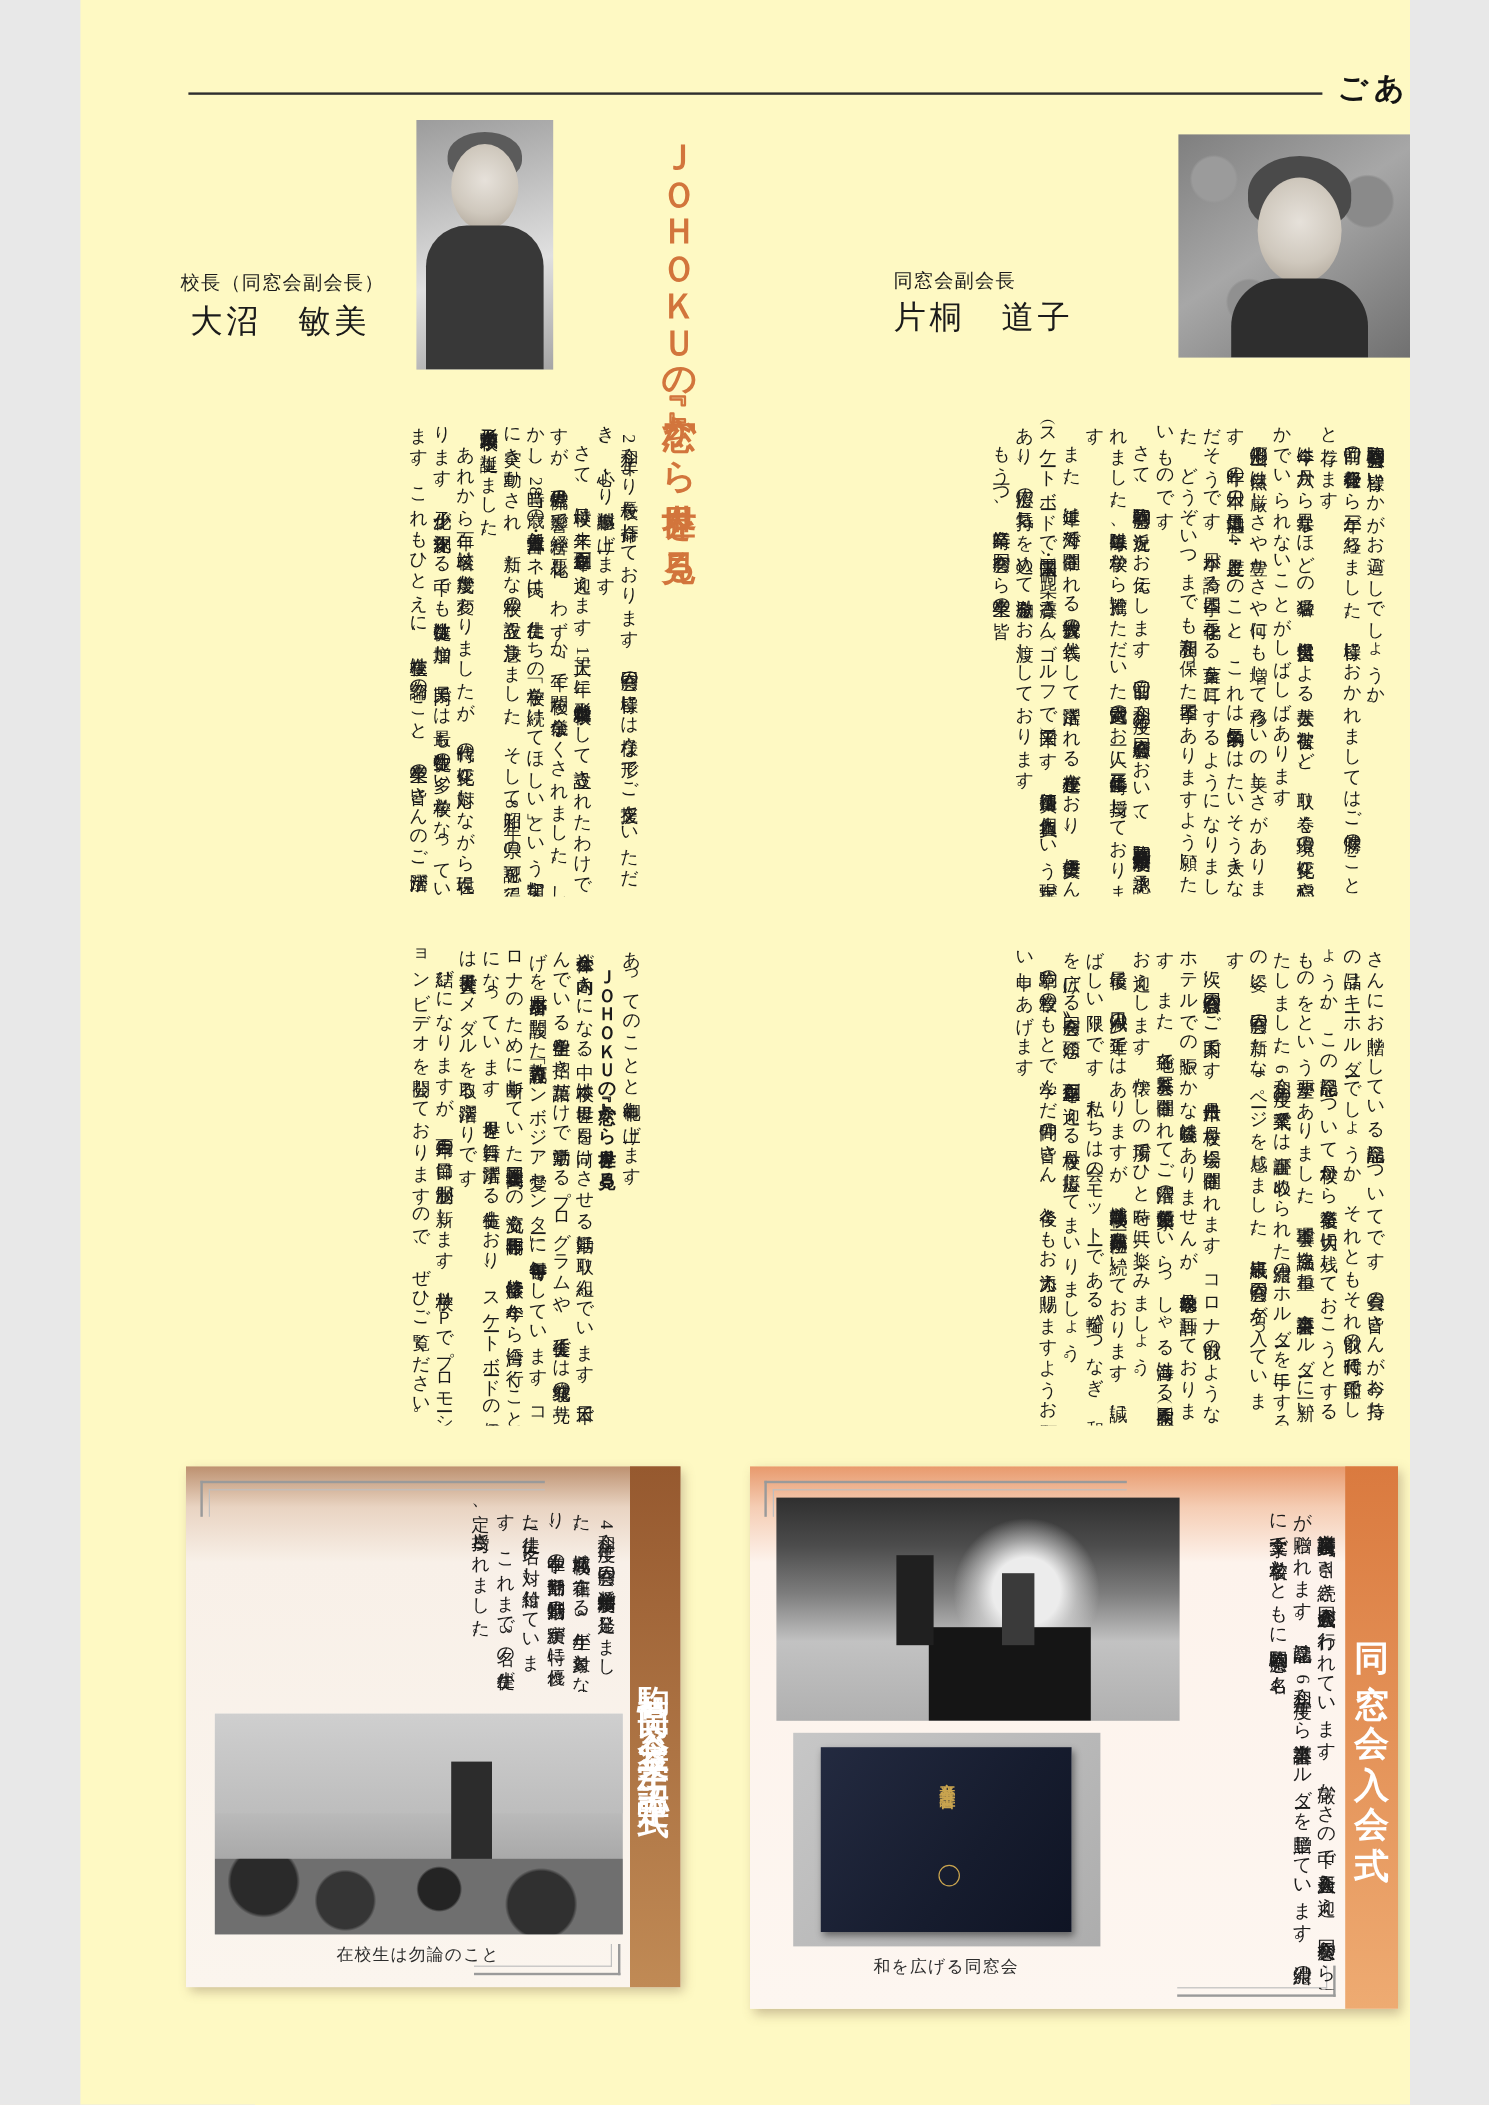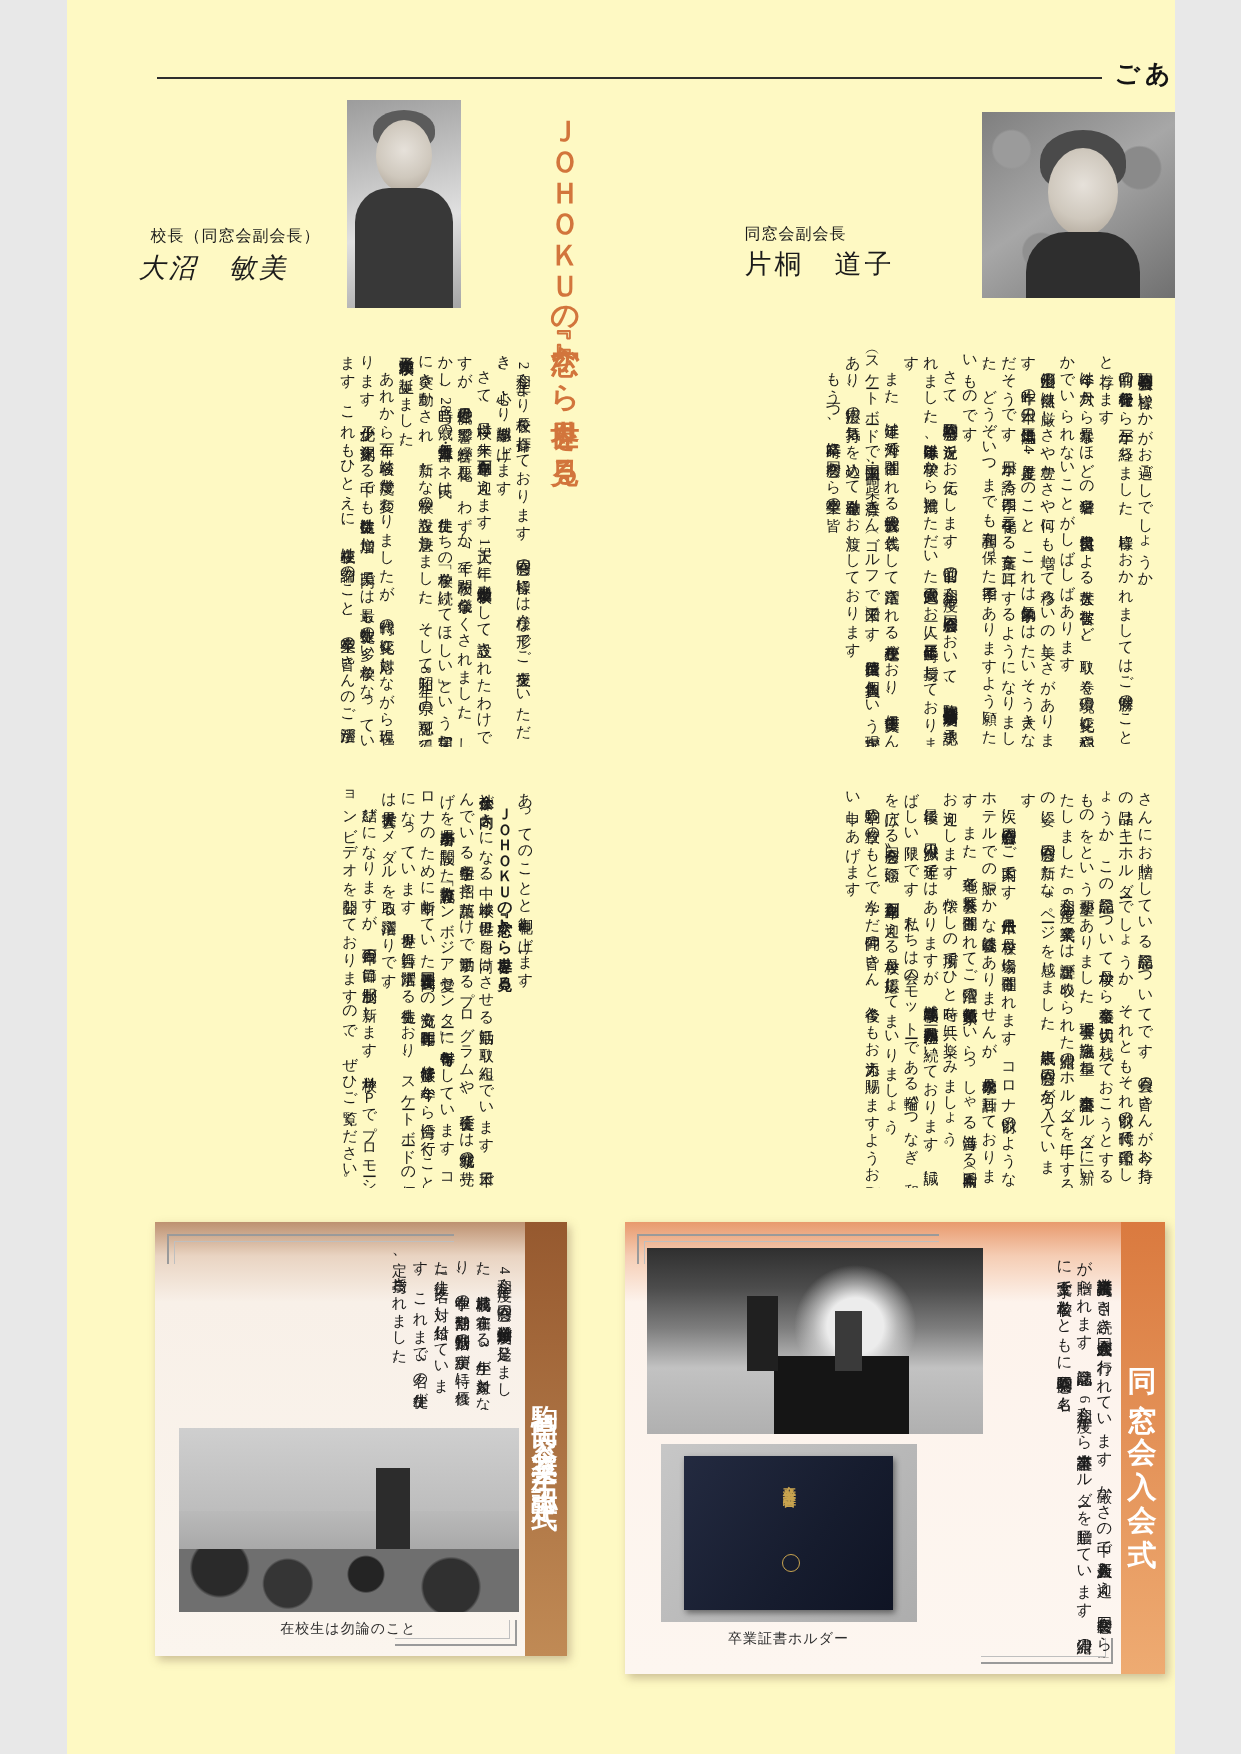--- a/index.html
+++ b/index.html
@@ -137,21 +137,21 @@
 
   <div class="abs vtitle" style="left:479px;top:100px;height:578px;font-size:29px;letter-spacing:2px;">ＪＯＨＯＫＵの『窓』から世界を見る</div>
 
   <div class="abs photo photo-principal" style="left:280px;top:100px;width:114px;height:208px;">
     <div class="hair" style="left:26px;top:10px;width:62px;height:40px;background:#5b5b5b;"></div>
     <div class="face" style="left:29px;top:20px;width:56px;height:72px;"></div>
     <div class="suit" style="left:8px;top:88px;width:98px;height:120px;border-radius:34px 34px 0 0;"></div>
   </div>
 
   <div class="abs author-role" style="left:84px;top:226px;">校長（同窓会副会長）</div>
-  <div class="abs author-name" style="left:72px;top:250px;font-style:italic;">大沼　敏美</div>
+  <div class="abs author-name" style="left:92px;top:250px;">大沼　敏美</div>
 
   <div class="abs vbody" style="left:88px;top:345px;width:378px;height:402px;">
       <p>　令和2年より校長を拝命しております。同窓会の皆様には様々な形でご支援をいただき、心より感謝申し上げます。</p>
       <p>　さて、母校は来年、創立百周年を迎えます。大正15年に山形裁縫女学校として設立されたわけですが、世界恐慌の影響で経営が悪化し、わずか7年で閉校を余儀なくされました。しかし、当時28歳の主任教員・富澤カネ氏は、生徒たちの「学校を続けてほしい」という切実な声に突き動かされ、新たな学校の設立を決意しました。そして昭和8年、県の認可を得て山形女子職業学校が誕生しました。</p>
       <p>　あれから百年、校名は幾度か変わりましたが、時代の変化に対応しながら現在に至ります。少子化が深刻化する中でも生徒数は増加し、県内では最も生徒数の多い学校となっています。これもひとえに、在校生は勿論のこと、卒業生の皆さんのご活躍が</p>
     </div>
 
   <div class="abs vbody" style="left:543px;top:782px;width:545px;height:406px;">
       <p>さんにお贈りしている記念品についてです。会員の皆さんが今お持ちの品はキーホルダーでしょうか。それともそれ以前の時代で印鑑でしょうか。この記念品について母校から卒業後も大切に残しておこうとするものをという要望がありました。理事会で協議を重ね、卒業証書ホルダーに一新いたしました。令和6年度の卒業式では証書が収められた濃紺のホルダーを手にする卒業生の姿に、同窓会の新たな1ページを感じました。裏表紙に同窓会の名が入っています。</p>
       <p>　次に同窓会総会のご案内です。十月十八日に母校を会場に開催されます。コロナ以前のようなホテルでの賑やかな親睦会はありませんが、校内見学を計画しております。また、各地で展覧会を開催されてご活躍の色鉛筆画家でいらっしゃる音海はる氏（同窓生）をお迎えします。懐かしの場所でひと時を共に楽しみましょう。</p>
@@ -211,17 +211,17 @@
       <div class="person" style="left:30%;top:26%;width:9%;height:40%;"></div>
       <div class="person" style="left:56%;top:34%;width:8%;height:32%;background:#3a3a3a;"></div>
     </div>
 
     <div class="photo photo-holder abs" style="left:36px;top:222px;width:256px;height:178px;">
       <div class="holder-cover">
         <div class="holder-label">卒業証書</div>
         <div class="holder-seal"></div>
       </div>
     </div>
-    <div class="photo-caption abs" style="left:36px;top:408px;width:256px;">卒業証書ホルダー</div>
+    <div class="photo-caption abs" style="left:36px;top:408px;width:256px;">和を広げる同窓会</div>
   </div>
 
   <div class="abs page-number" style="left:1190px;top:1712px;">2</div>
 </div>
 
 </body></html>

